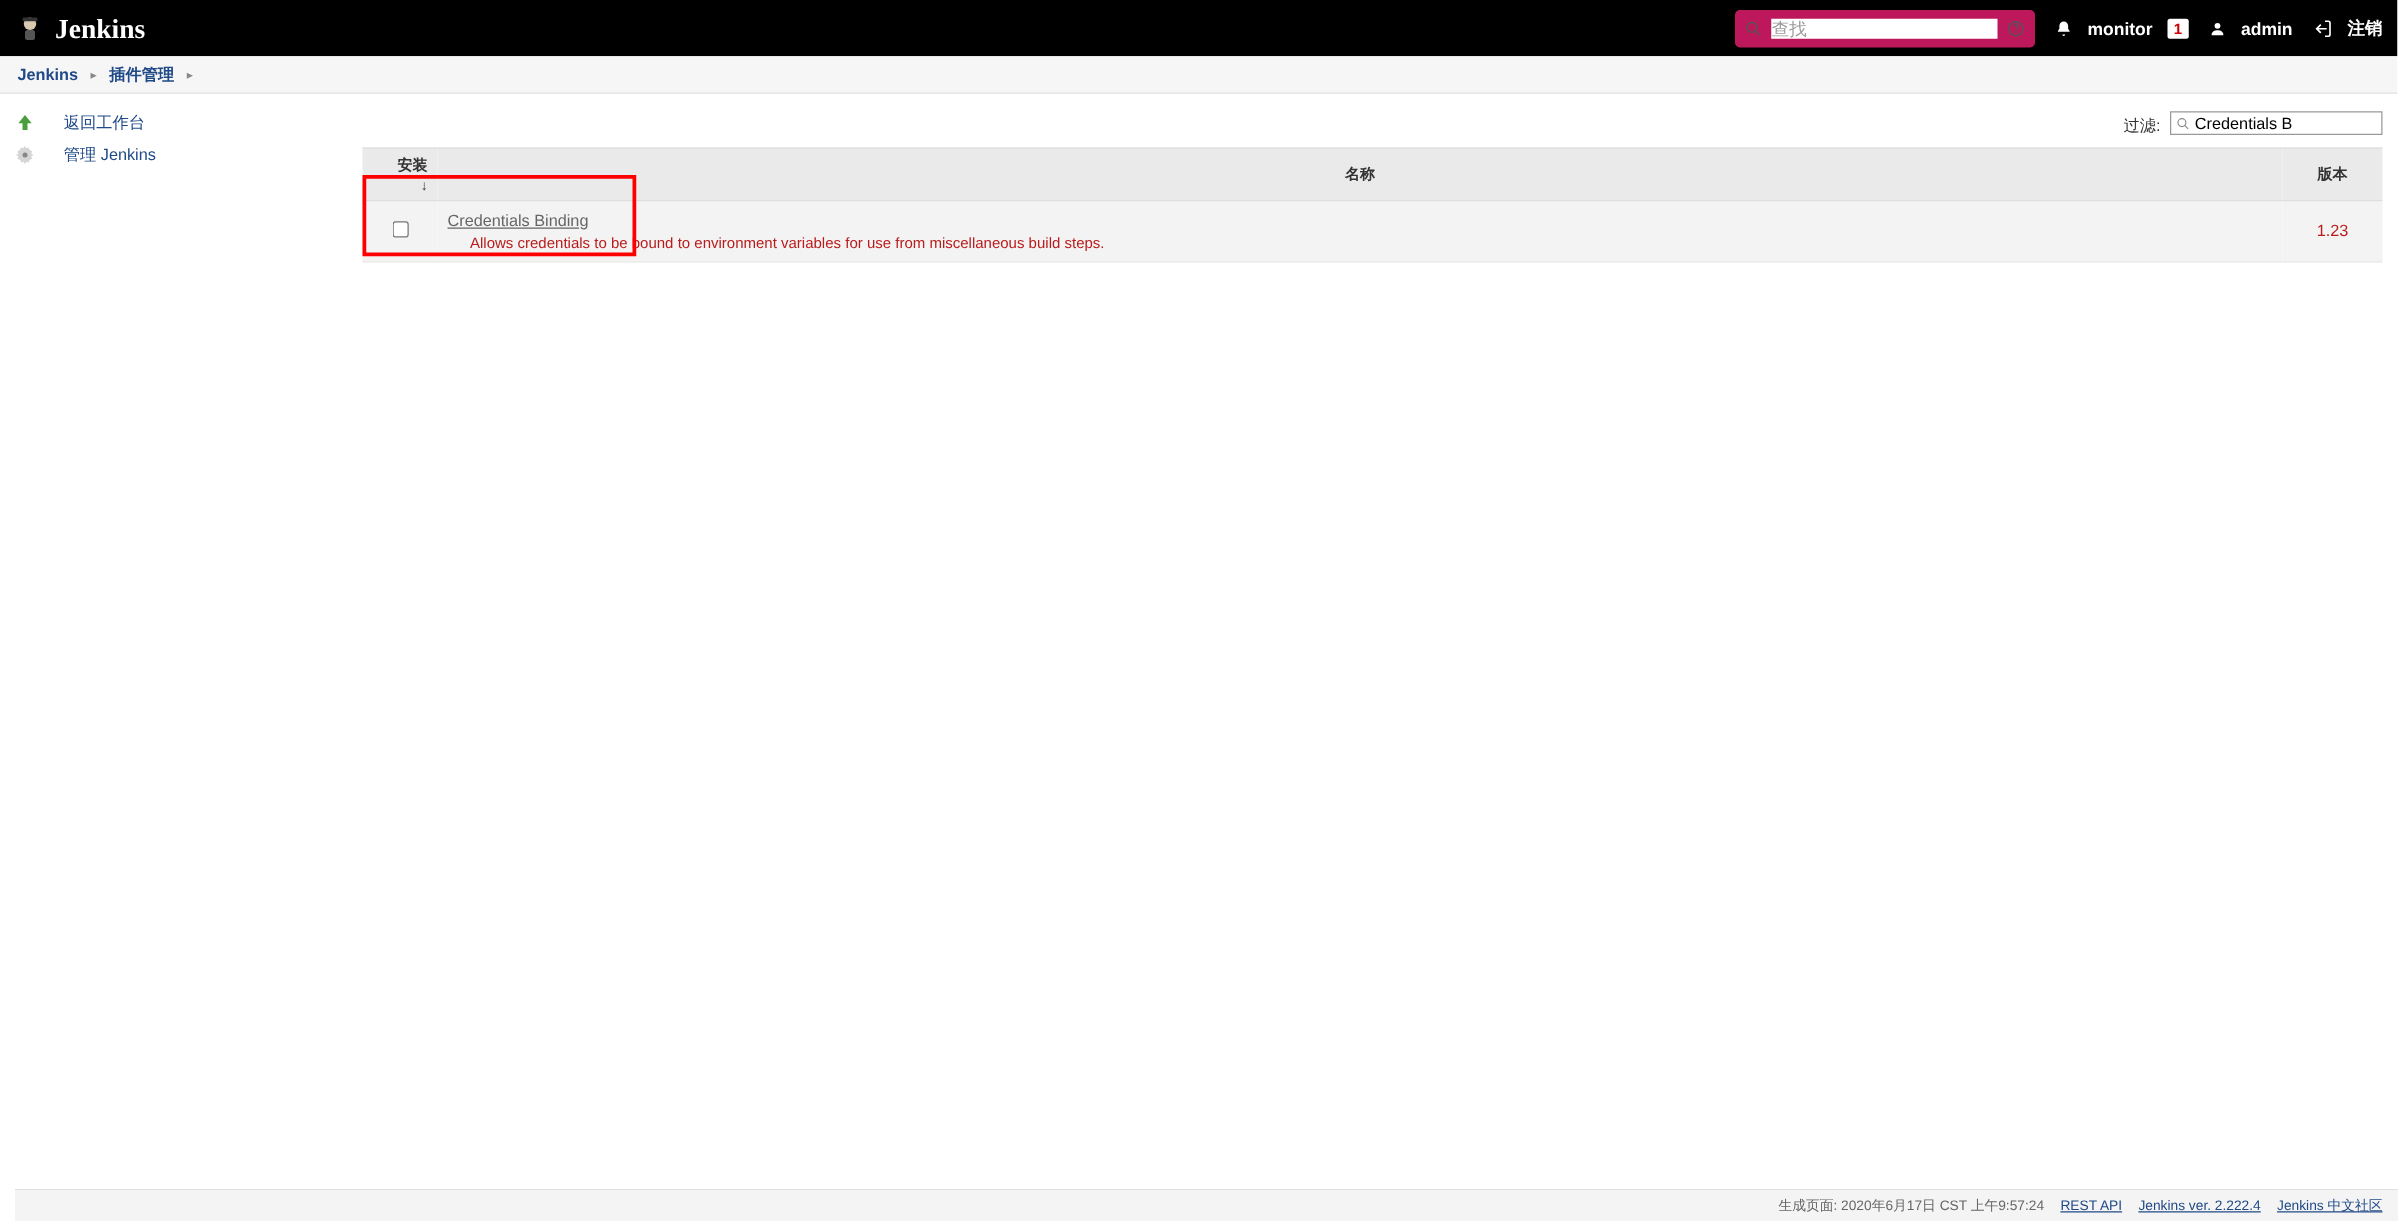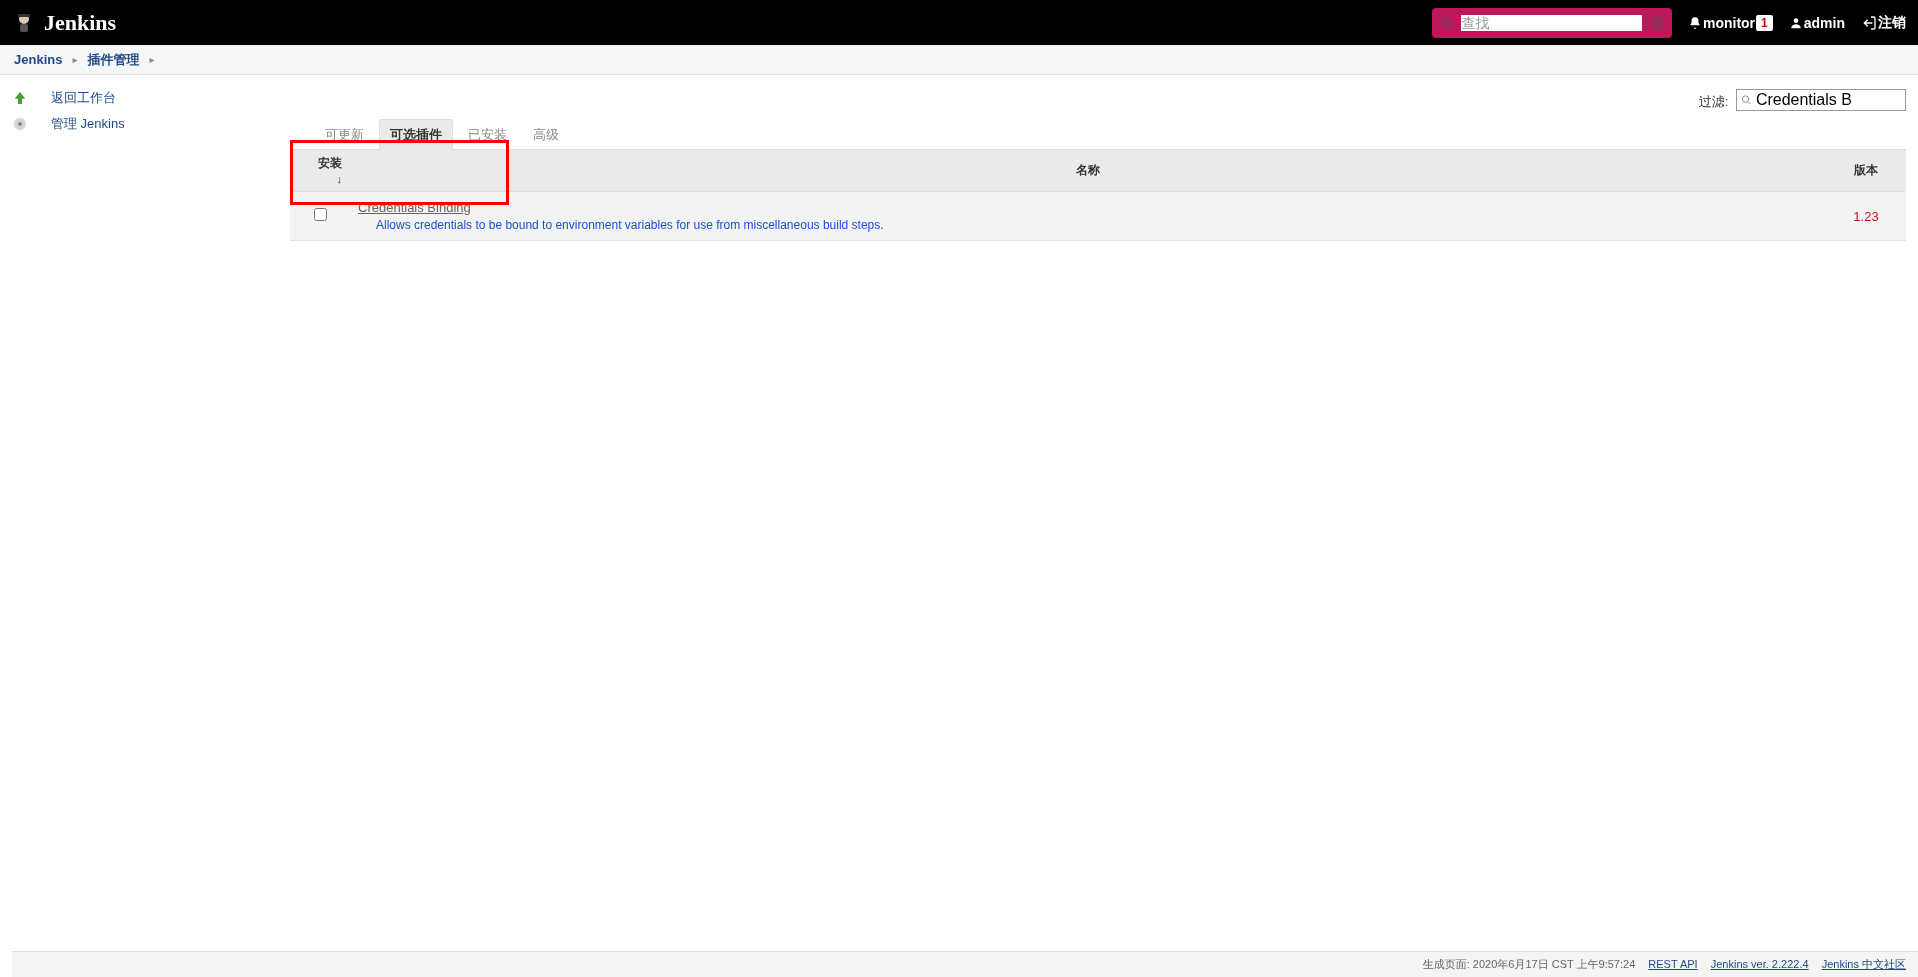--- a/index.html
+++ b/index.html
@@ -7,58 +7,58 @@
 
 
 .header { background: #000; height: 45px; display: flex; align-items: center; padding: 0 12px; color: #fff; }
 .logo-wrap { display: flex; align-items: center; gap: 8px; }
 .logo-icon { width: 24px; height: 24px; }
 .logo-text { font-size: 22px; font-weight: bold; font-family: Georgia, serif; }
 .header-spacer { flex: 1; }
 .search-box { display: flex; align-items: center; background: #be185d; border-radius: 4px; height: 30px; padding: 0 8px; width: 240px; gap: 8px; }
 .search-box input { border: none; outline: none; flex: 1; font-size: 14px; color: #333; }
 .search-box input::placeholder { color: #999; }
-.header-item { display: flex; align-items: center; gap: 1px; margin-left: 16px; font-weight: bold; font-size: 14px; cursor: pointer; }
+.header-item { display: flex; align-items: center; gap: 12px; margin-left: 16px; font-weight: bold; font-size: 14px; cursor: pointer; }
 .monitor-badge { background: #fff; color: #c00; border-radius: 2px; padding: 0 5px; font-size: 12px; line-height: 16px; }
 
 
 .breadcrumb { background: #f6f6f6; border-bottom: 1px solid #e0e0e0; height: 30px; display: flex; align-items: center; padding: 0 14px; font-size: 13px; }
 .breadcrumb a { color: #204a87; text-decoration: none; font-weight: bold; }
 .breadcrumb .sep { color: #888; margin: 0 10px; font-size: 10px; }
 
 
 .page { display: flex; }
 .sidepanel { width: 290px; padding: 10px 12px; }
 .taskbox { }
 .task { display: flex; align-items: center; gap: 23px; padding: 4px 0; font-size: 13px; }
 .task a { color: #204a87; text-decoration: none; }
 .task svg { width: 16px; height: 16px; flex-shrink: 0; }
 
 .main { flex: 1; padding: 8px 12px 20px 0; position: relative; }
 
 .filter-row { text-align: right; padding: 6px 0 8px; font-size: 13px; }
 .filter-row label { margin-right: 4px; }
 .filter-input-wrap { display: inline-flex; align-items: center; border: 1px solid #999; padding: 1px 4px; gap: 4px; width: 170px; }
-.filter-input-wrap input { border: none; outline: none; font-size: 16px; width: 100%; }
+.filter-input-wrap input { border: none; outline: none; font-size: 13px; width: 100%; }
 
 .tabs { display: flex; gap: 4px; margin-left: 24px; margin-bottom: -1px; }
 .tab { padding: 6px 10px; font-size: 13px; color: #888; border: 1px solid transparent; border-bottom: none; cursor: pointer; }
 .tab.active { background: #eaeaea; color: #333; font-weight: bold; border-color: #ddd; border-radius: 3px 3px 0 0; }
 
 .plugin-table { width: 100%; border-collapse: collapse; }
 .plugin-table th { background: #eaeaea; font-size: 12px; font-weight: bold; padding: 5px 8px; text-align: center; border-top: 1px solid #ddd; border-bottom: 1px solid #ddd; }
 .plugin-table th.col-install { text-align: right; padding-left: 28px; width: 60px; }
 .plugin-table th.col-name { }
 .plugin-table th.col-version { width: 80px; }
 .plugin-table td { padding: 8px; vertical-align: middle; background: #f3f3f3; border-bottom: 1px solid #e5e5e5; }
 .plugin-table td.col-install { text-align: center; }
 .plugin-table td.col-name { }
 .plugin-table td.col-version { text-align: center; color: #b91c1c; }
 .plugin-name-link { color: #666; text-decoration: underline; font-size: 13px; }
-.plugin-desc { color: #1d4ed8; font-size: 12px; padding-left: 18px; margin-top: 3px; }
+.plugin-desc { color: #b91c1c; font-size: 12px; padding-left: 18px; margin-top: 3px; }
 .sort-arrow { font-size: 11px; margin-left: 3px; }
 
 .highlight-box { position: absolute; border: 3px solid #ff0000; pointer-events: none; }
 
 .button-row { display: flex; align-items: center; gap: 12px; padding: 18px 0 0 16px; }
 .btn { background: #4b758b; color: #fff; border: none; padding: 7px 14px; font-size: 12px; cursor: pointer; }
 .update-info { font-size: 12px; color: #333; margin: 0 6px; }
 
 
 .footer { position: fixed; bottom: 0; left: 12px; right: 0; background: #f4f4f4; border-top: 1px solid #e0e0e0; padding: 5px 12px; text-align: right; font-size: 11px; color: #666; }
@@ -144,26 +144,20 @@
       <label>过滤:</label>
       <span class="filter-input-wrap">
         <svg width="12" height="12" viewBox="0 0 24 24" fill="none" stroke="#888" stroke-width="2">
             <circle cx="10" cy="10" r="7"></circle>
             <line x1="21" y1="21" x2="15" y2="15"></line>
           </svg>
         <input type="text" value="Credentials B" style="">
       </span>
     </div>
 
-    <div class="tabs">
-      <div class="tab">可更新</div>
-      <div class="tab active">可选插件</div>
-      <div class="tab">已安装</div>
-      <div class="tab">高级</div>
-    </div>
 
     <table class="plugin-table">
       <thead>
         <tr>
           <th class="col-install">
             <span>安装</span><span class="sort-arrow">↓</span>
           </th>
           <th class="col-name">名称</th>
           <th class="col-version">版本</th>
         </tr>

